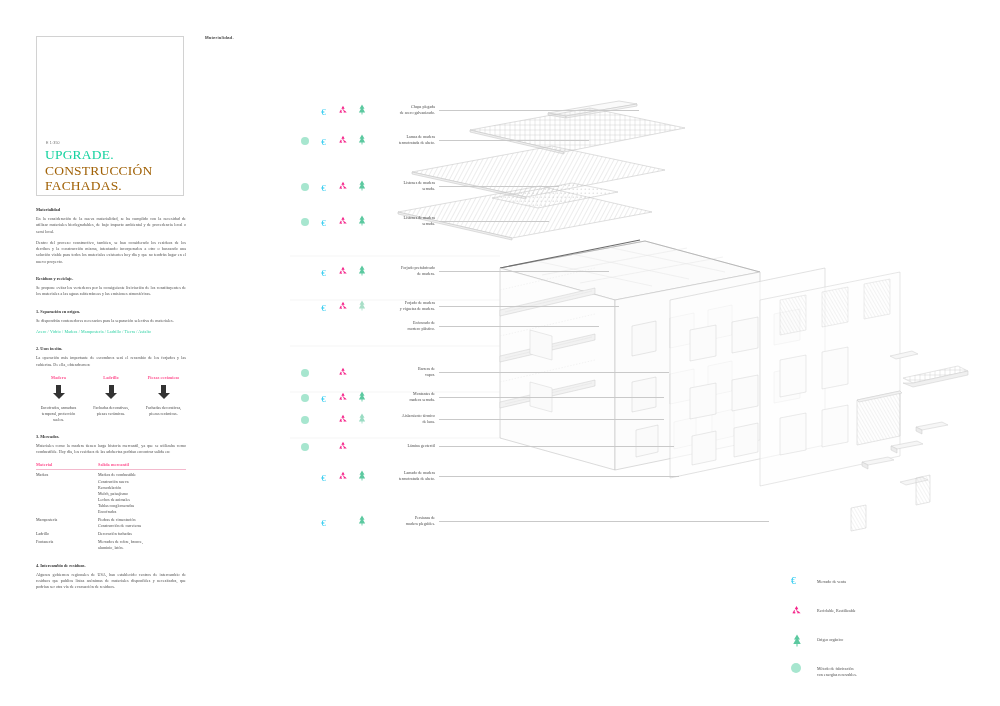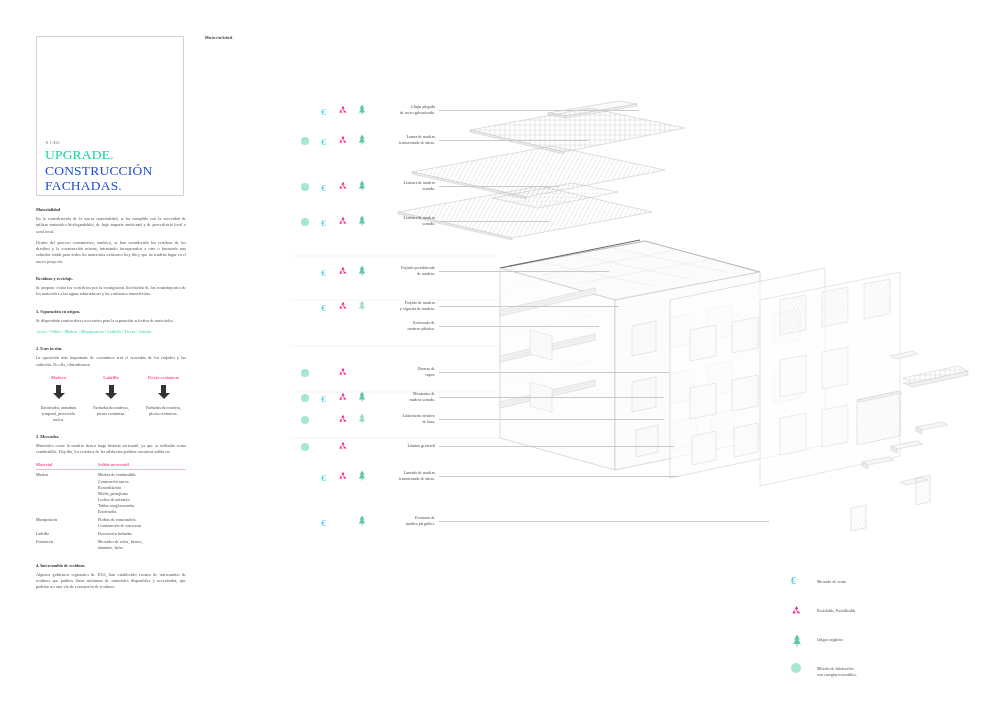--- a/index.html
+++ b/index.html
@@ -19,21 +19,21 @@
   .left-col{position:absolute;left:36px;top:36px;width:150px;}
   .title-box{
     width:148px;height:160px;border:0.7px solid #d2d2d2;box-sizing:border-box;
     position:relative;background:#fff;
   }
   .scale-note{
     position:absolute;left:9px;top:104px;font-size:3.6px;color:#6f6f6f;
     font-family:"Liberation Sans",sans-serif;letter-spacing:.2px;
   }
   .title-lines{position:absolute;left:8px;top:110px;}
-  .t-line{font-size:13.5px;line-height:15.5px;letter-spacing:.2px;color:#1d4ed8;}
+  .t-line{font-size:13.5px;line-height:15.5px;letter-spacing:.2px;color:#a16207;}
   .t-line.accent{color:#16d3a0;}
 
   .sec{margin-top:10px;}
   .sec-h{
     font-size:4.3px;font-weight:bold;line-height:7px;color:#333;margin-bottom:3px;
     font-family:"Liberation Serif",serif;
   }
   p.body{
     font-size:4.1px;line-height:6.3px;color:#4b4b4b;margin:0 0 5px 0;text-align:justify;
     letter-spacing:.05px;

